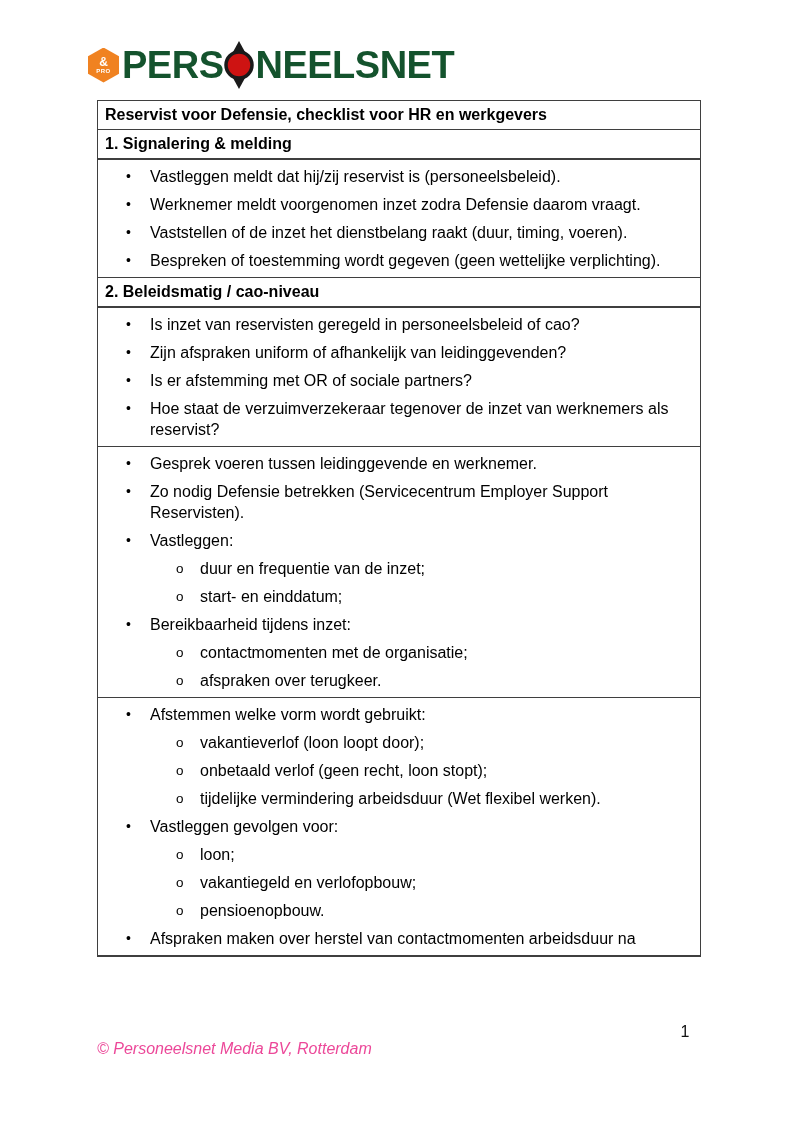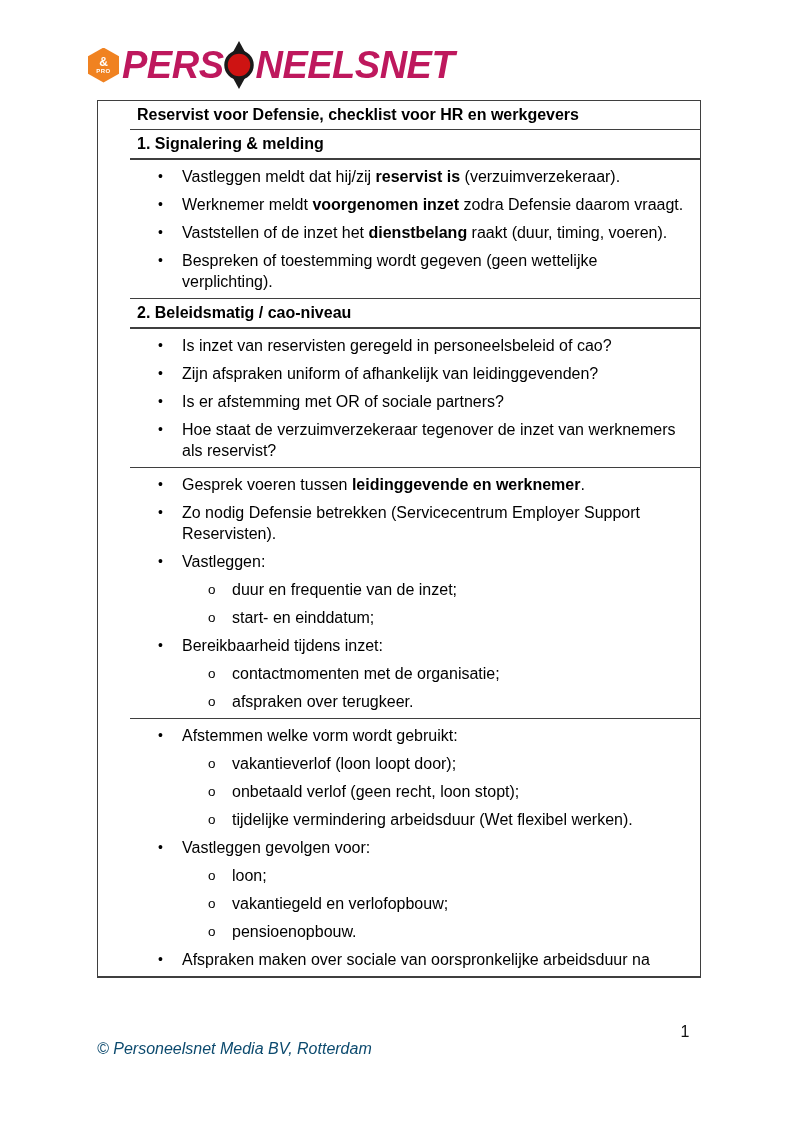--- a/index.html
+++ b/index.html
@@ -22,59 +22,58 @@
     width: 31px; height: 35px; margin-right: 3px;
     background: #F08221;
     clip-path: polygon(50% 0%, 100% 25%, 100% 75%, 50% 100%, 0% 75%, 0% 25%);
     display: flex; flex-direction: column; align-items: center; justify-content: center;
     color: #ffffff; text-align: center; flex: 0 0 auto;
   }
   .hex-amp { font-size: 12px; font-weight: bold; line-height: 12px; }
   .hex-pro { font-size: 6px; font-weight: bold; line-height: 7px; letter-spacing: 0.5px; }
   .brand-text {
     font-size: 38px; font-weight: 800; letter-spacing: -0.5px;
-    color: #be185d; line-height: 40px; white-space: nowrap;
-    display: flex; align-items: center; font-style: italic;
+    color: #14532d; line-height: 40px; white-space: nowrap;
+    display: flex; align-items: center;
   }
   .pin-o { display: inline-block; width: 30px; height: 48px; margin: 0 1px; flex: 0 0 auto; }
 
   
   .checklist-table {
     position: absolute; left: 97px; top: 100px; width: 604px;
     border: 1px solid #3f3f3f; border-bottom-width: 2px;
     background: #ffffff;
     font-size: 16px;
-    padding-left: 32px;
   }
   .row { border-bottom: 1px solid #3f3f3f; }
   .title-row, .section-heading {
     font-weight: bold; font-size: 16px; line-height: 20px;
     padding: 4px 8px 4px 7px;
   }
   .section-heading { border-bottom-width: 2px; }
   .section-body { padding: 6px 8px 4px 0; border-bottom: 1px solid #3f3f3f; }
   .checklist-table > .section-body:last-child, .row.section-body.last { border-bottom: none; }
   .li { display: flex; margin-bottom: 7px; line-height: 21px; }
   .li:last-child { margin-bottom: 2px; }
   .li.level-1 { padding-left: 28px; }
   .li.level-2 { padding-left: 78px; }
   .li .marker { flex: 0 0 24px; }
   .li.level-1 .marker { font-size: 14px; }
   .li.level-2 .marker { font-size: 13.5px; }
   .li .li-text { flex: 1 1 auto; }
-  .li .li-text b { font-weight: bold; }
+  .li .li-text b { font-weight: normal; }
 
   
   .page-number {
     position: absolute; left: 670px; top: 1023px; width: 30px;
     font-size: 16px; text-align: center; color: #111;
   }
   .footer-copyright {
     position: absolute; left: 97px; top: 1040px;
-    font-style: italic; font-size: 16px; color: #0c4a6e;
+    font-style: italic; font-size: 16px; color: #ec4899;
   }
 </style>
 </head>
 <body>
 
 <div class="page">
 
   <header class="logo">
     <span class="hex-badge">
       <span class="hex-amp">&amp;</span>
@@ -93,21 +92,21 @@
     </span>
   </header>
 
   <div class="checklist-table">
     <div class="row title-row">Reservist voor Defensie, checklist voor HR en werkgevers</div>
     <div id="sections-root">
         <div class="row section-heading">1. Signalering &amp; melding</div>
         <div class="row section-body">
           <div class="li level-1">
             <span class="marker">•</span>
-            <span class="li-text"><span>Vastleggen meldt dat hij/zij </span><b>reservist is</b><span> (verzuimverzekeraar).</span></span>
+            <span class="li-text"><span>Vastleggen meldt dat hij/zij </span><b>reservist is</b><span> (personeelsbeleid).</span></span>
           </div>
           <div class="li level-1">
             <span class="marker">•</span>
             <span class="li-text"><span>Werknemer meldt </span><b>voorgenomen inzet</b><span> zodra Defensie daarom vraagt.</span></span>
           </div>
           <div class="li level-1">
             <span class="marker">•</span>
             <span class="li-text"><span>Vaststellen of de inzet het </span><b>dienstbelang</b><span> raakt (duur, timing, voeren).</span></span>
           </div>
           <div class="li level-1">
@@ -196,21 +195,21 @@
           <div class="li level-2">
             <span class="marker">o</span>
             <span class="li-text"><span>vakantiegeld en verlofopbouw;</span></span>
           </div>
           <div class="li level-2">
             <span class="marker">o</span>
             <span class="li-text"><span>pensioenopbouw.</span></span>
           </div>
           <div class="li level-1">
             <span class="marker">•</span>
-            <span class="li-text"><span>Afspraken maken over sociale van oorspronkelijke arbeidsduur na</span></span>
+            <span class="li-text"><span>Afspraken maken over herstel van contactmomenten arbeidsduur na</span></span>
           </div>
         </div>
       </div>
   </div>
 
   <div class="page-number">1</div>
   <div class="footer-copyright">© Personeelsnet Media BV, Rotterdam</div>
 
 </div>
 

